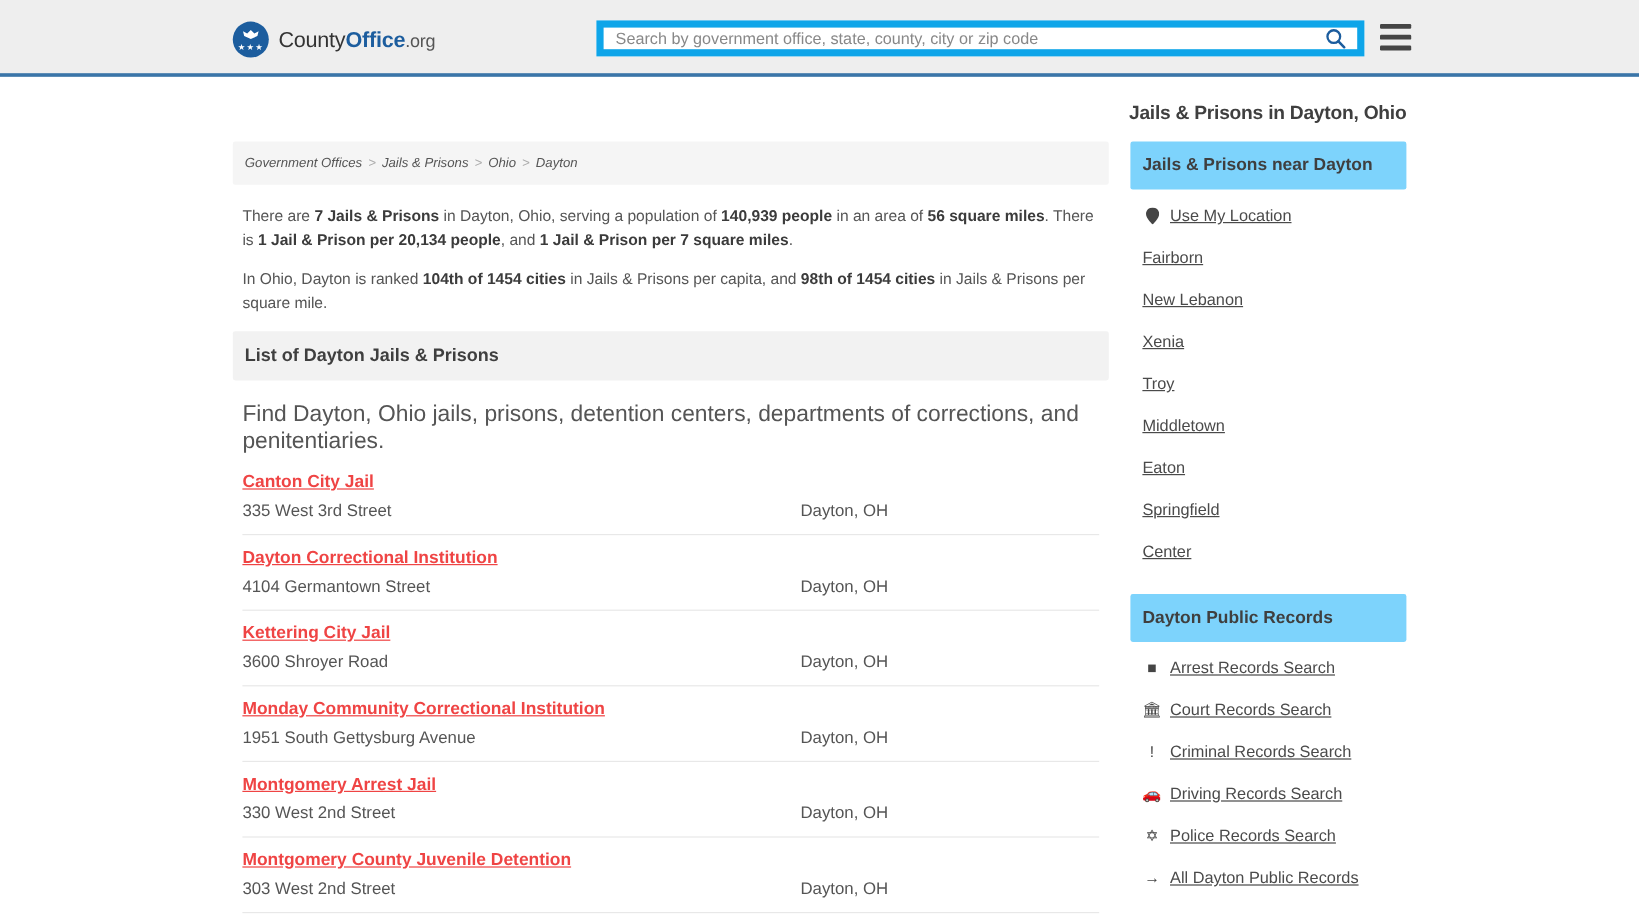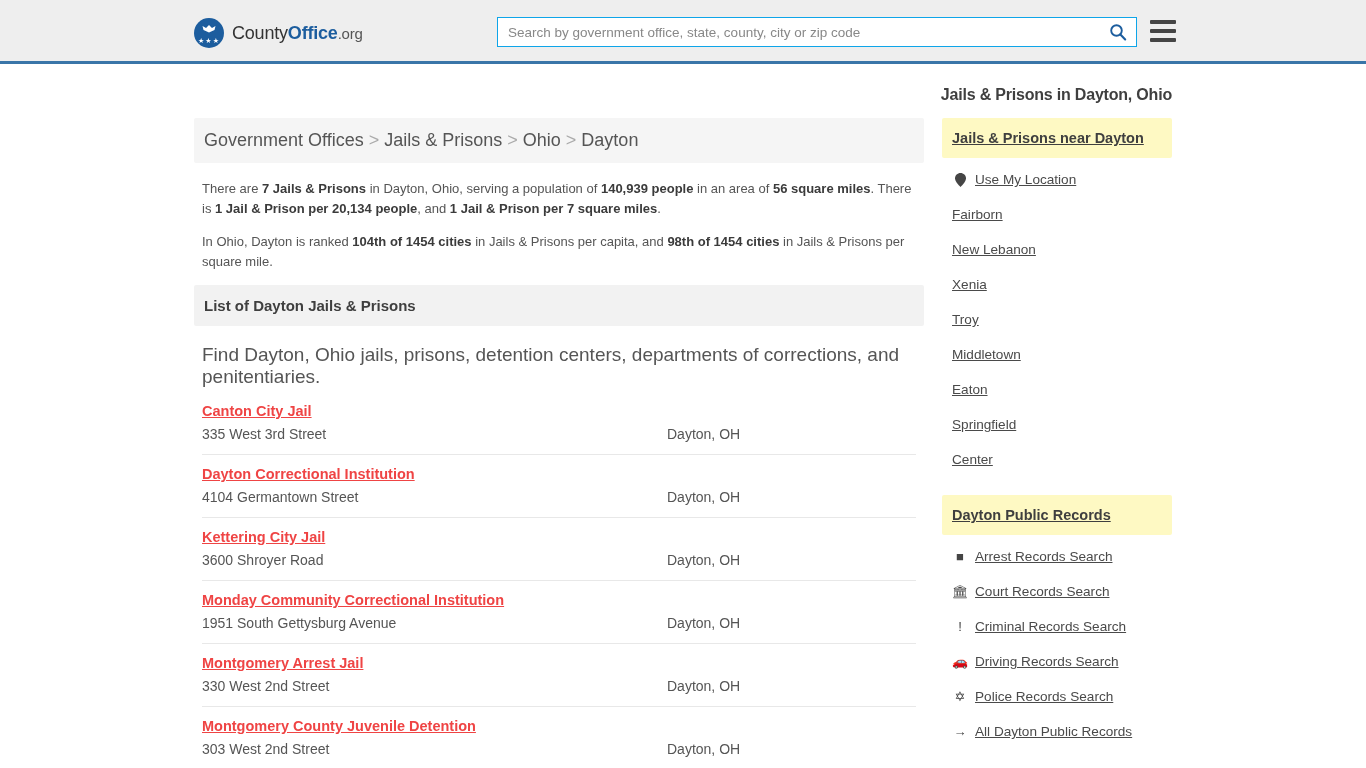--- a/index.html
+++ b/index.html
@@ -63,21 +63,21 @@
   .logo-text .n { font-weight: normal; }
   .logo-text .tld { color: #555555; font-size: 15px; }
 
   .search-wrap {
     position: absolute;
     left: 497px;
     top: 17px;
     width: 640px;
     height: 30px;
     background: #ffffff;
-    border: 1px solid #0ea5e9;
+    border: 6px solid #0ea5e9;
     display: flex;
     align-items: center;
   }
   .search-input {
     flex: 1;
     border: none;
     outline: none;
     height: 28px;
     padding: 0 10px;
     font-size: 13.5px;
@@ -127,23 +127,24 @@
     align-items: flex-start;
     gap: 18px;
   }
   .col-main { width: 730px; flex: none; }
   .col-side { width: 230px; flex: none; }
 
   
   .breadcrumb {
     background: #f5f5f5;
     padding: 12px 10px;
-    font-size: 18px;
+    font-size: 11px;
     color: #555555;
     border-radius: 2px;
+    font-style: italic;
   }
   .breadcrumb a {
     color: #555555;
     text-decoration: none;
   }
   .breadcrumb .sep { color: #aaaaaa; margin: 0 5px; }
 
   
   .intro {
     padding: 16px 8px 0 8px;
@@ -194,27 +195,26 @@
   .listing-detail {
     display: flex;
     font-size: 14px;
     color: #555555;
   }
   .listing-address { width: 465px; flex: none; }
   .listing-city { flex: 1; }
 
   
   .side-bar-head {
-    background: #fef9c3;
+    background: #7dd3fc;
     padding: 12px 10px;
     font-size: 14.5px;
     font-weight: bold;
     color: #3f3f3f;
     border-radius: 2px;
-    text-decoration: underline;
   }
   .side-links { padding: 14px 10px 6px 10px; }
   .side-link {
     display: flex;
     align-items: center;
     margin-bottom: 20px;
     font-size: 13.6px;
   }
   .side-link:last-child { margin-bottom: 8px; }
   .side-link .ico {

